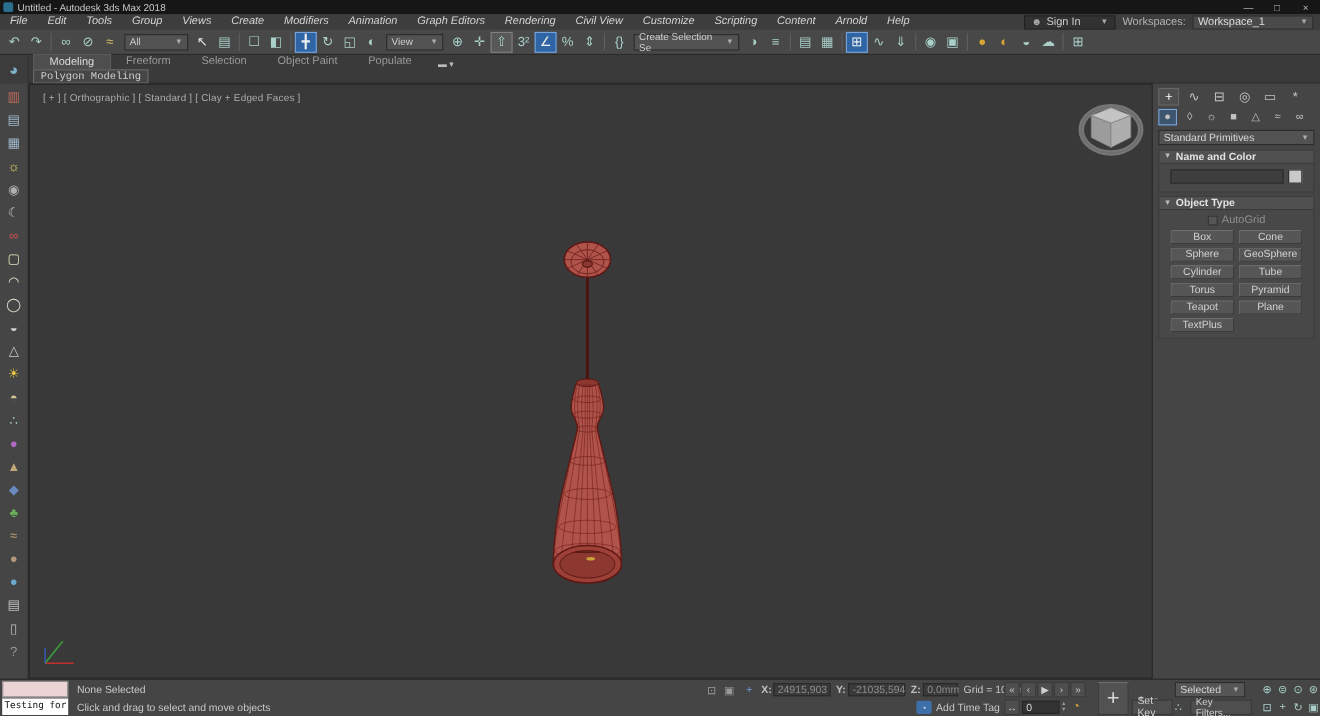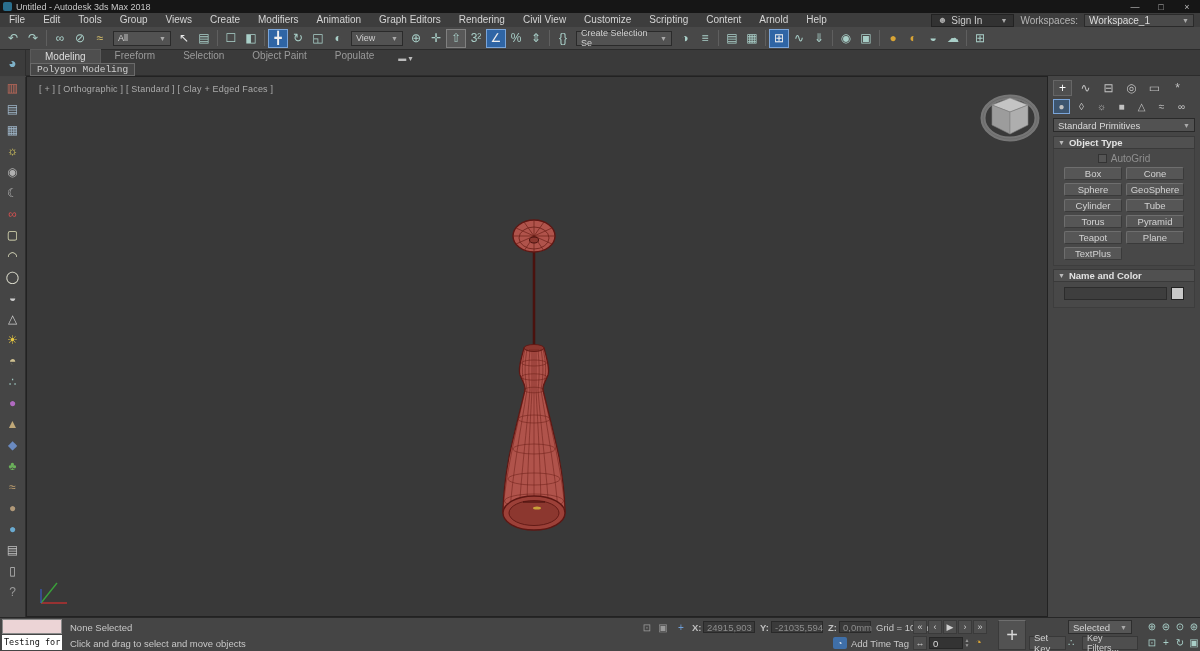--- a/index.html
+++ b/index.html
@@ -7,21 +7,21 @@
   body { font-family:"Liberation Sans", sans-serif; background:#444; color:#ccc; position:relative; font-size:10px; }
 
   
   .titlebar { position:absolute; left:0; top:0; width:1200px; height:13px; background:#161616; display:flex; align-items:center; color:#c9c9c9; font-size:9px; }
   .app-icon { width:9px; height:9px; margin:0 4px 0 3px; background:#2a6f8e; border-radius:2px; }
   .win-controls { margin-left:auto; display:flex; }
   .win-btn { width:26px; height:13px; display:flex; align-items:center; justify-content:center; color:#bbb; font-size:9px; }
 
   
   .menubar { position:absolute; left:0; top:13px; width:1200px; height:14px; background:#3d3d3d; display:flex; align-items:center; font-size:10px; color:#d4d4d4; }
-  .menu-item { padding:0 9px; line-height:14px; cursor:default; }
+  .menu-item { padding:0 9px; line-height:14px; cursor:default;font-style:italic; }
   .menubar-right { margin-left:auto; display:flex; align-items:center; gap:6px; padding-right:6px; }
   .signin { display:flex; align-items:center; gap:4px; background:#323232; border:1px solid #222; height:13px; padding:0 6px; color:#ccc; }
   .signin .chev { margin-left:14px; font-size:7px; }
   .person { color:#aaa; font-size:9px; }
   .ws-label { color:#b5b5b5; }
   .ws-dd { background:#4a4a4a; border:1px solid #2a2a2a; height:13px; min-width:110px; display:flex; align-items:center; justify-content:space-between; padding:0 4px; color:#ddd; }
 
   
   .toolbar { position:absolute; left:0; top:27px; width:1200px; height:23px; background:#484848; border-bottom:1px solid #2b2b2b; display:flex; align-items:center; padding-left:3px; }
   .tgroup { display:flex; align-items:center; }
@@ -350,20 +350,32 @@
       <span class="cp-subtab">≈</span>
       <span class="cp-subtab">∞</span>
     </div>
   <div class="cp-dd">
     <span>Standard Primitives</span>
       <span class="chev">▼</span>
   </div>
   <div class="rollout">
     <div class="rollout-head">
       <span class="arr">▼</span>
+      <span>Name and Color</span>
+    </div>
+    <div class="rollout-body">
+      <div class="nc-row">
+        <span class="nc-input"></span>
+        <span class="nc-swatch"></span>
+      </div>
+    </div>
+  </div>
+  <div class="rollout">
+    <div class="rollout-head">
+      <span class="arr">▼</span>
       <span>Object Type</span>
     </div>
     <div class="rollout-body">
       <div class="autogrid-row">
         <span class="checkbox"></span>
         <span>AutoGrid</span>
       </div>
       <div class="ot-grid">
 
       <button class="ot-btn">Box</button>
@@ -373,32 +385,20 @@
           <button class="ot-btn">Cylinder</button>
           <button class="ot-btn">Tube</button>
           <button class="ot-btn">Torus</button>
           <button class="ot-btn">Pyramid</button>
           <button class="ot-btn">Teapot</button>
           <button class="ot-btn">Plane</button>
           <button class="ot-btn">TextPlus</button>
         </div>
     </div>
   </div>
-  <div class="rollout">
-    <div class="rollout-head">
-      <span class="arr">▼</span>
-      <span>Name and Color</span>
-    </div>
-    <div class="rollout-body">
-      <div class="nc-row">
-        <span class="nc-input"></span>
-        <span class="nc-swatch"></span>
-      </div>
-    </div>
-  </div>
 </div>
 
 <div class="statusbar">
   <div class="sb listener-pink"></div>
   <div class="sb listener-white">Testing for i</div>
   <div class="sb sel-status">None Selected</div>
   <div class="sb prompt">Click and drag to select and move objects</div>
 
   <div class="sb mini-ico" style="left:640px">⊡</div>
   <div class="sb mini-ico" style="left:656px">▣</div>

